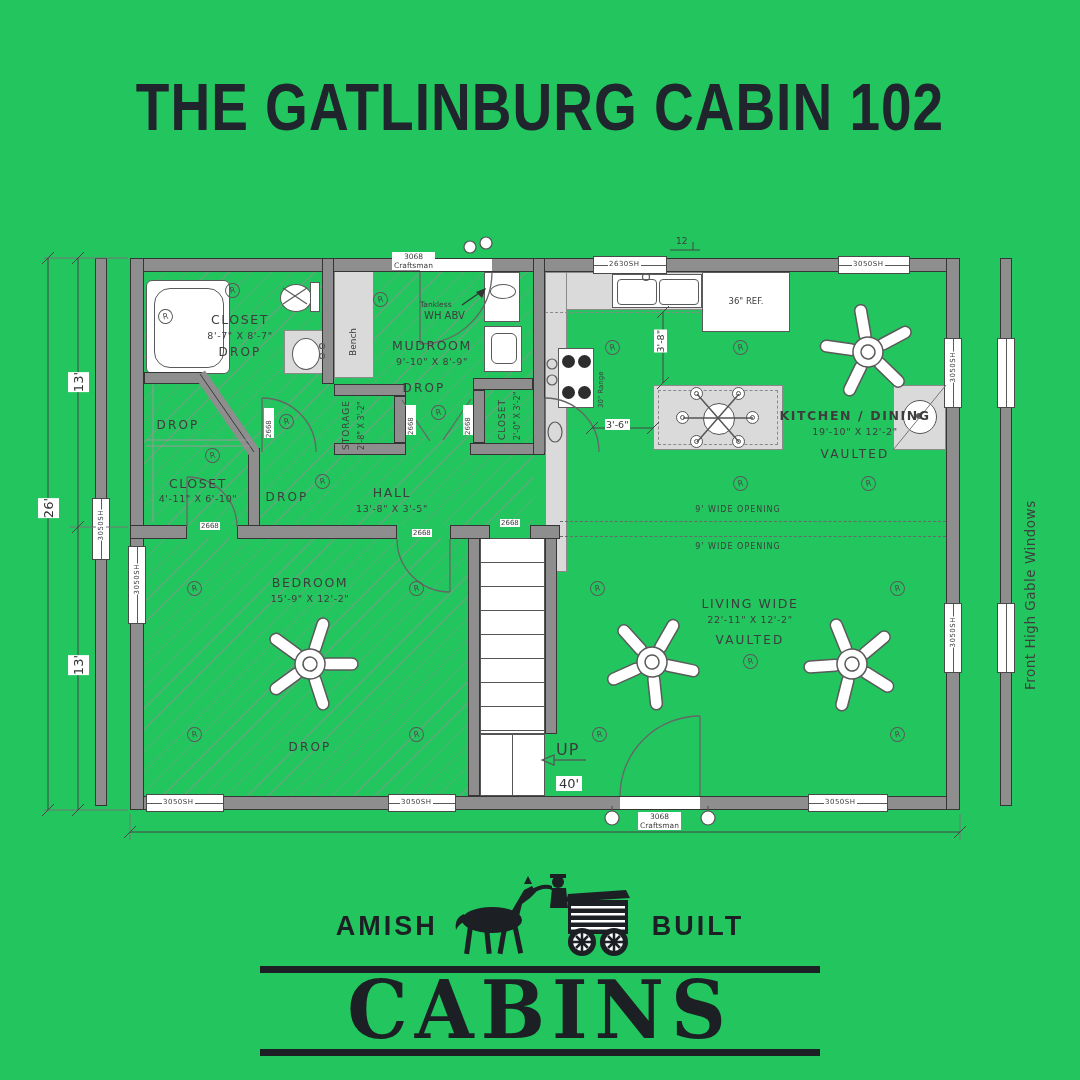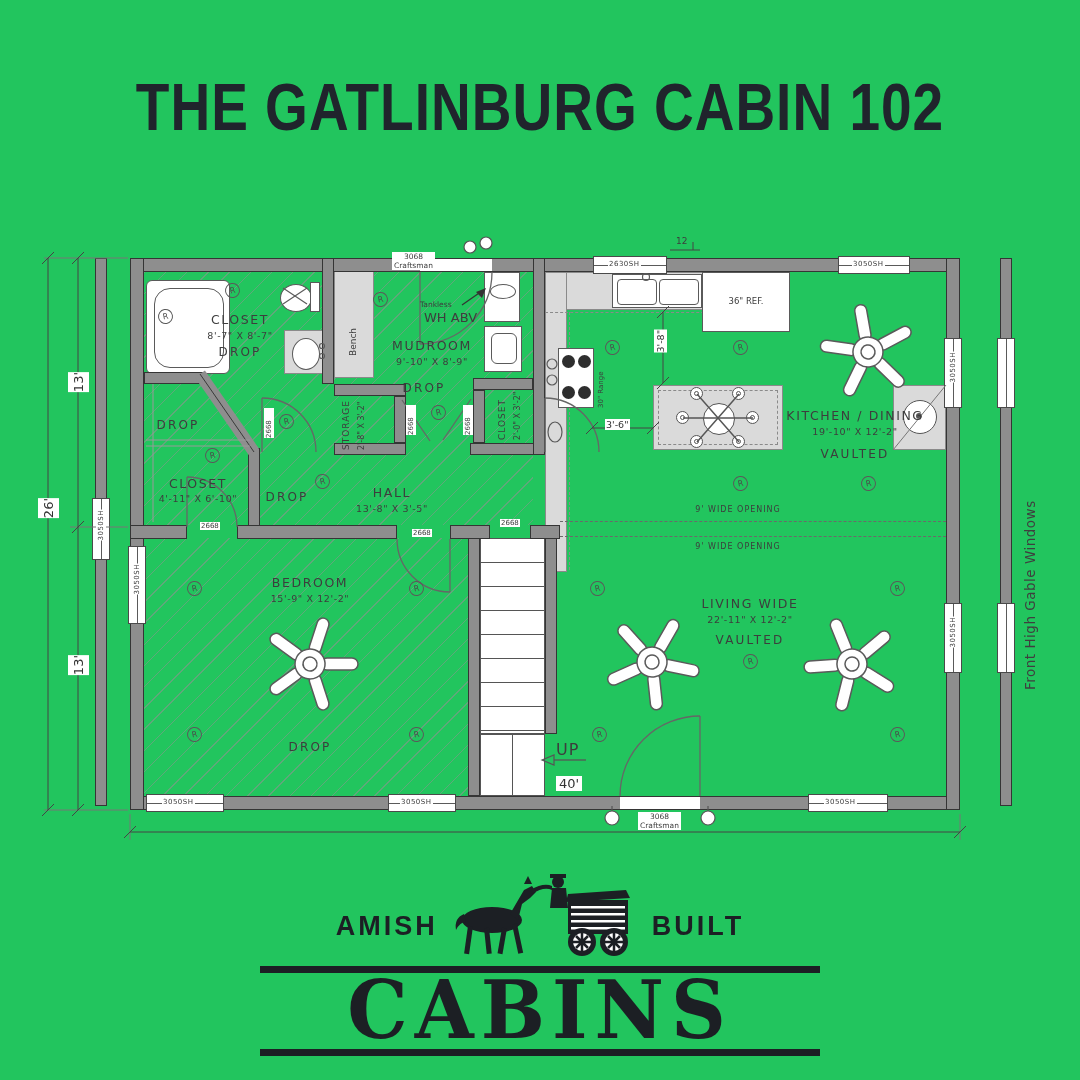--- a/index.html
+++ b/index.html
@@ -282,35 +282,35 @@
     <div class="lab cl rname" style="left:198px;top:476px;">CLOSET</div>
     <div class="lab cl rdims" style="left:198px;top:493px;">4'-11" X 6'-10"</div>
 
     <div class="lab cl rceil" style="left:287px;top:490px;">DROP</div>
     <div class="lab cl rname" style="left:392px;top:485px;">HALL</div>
     <div class="lab cl rdims" style="left:392px;top:503px;">13'-8" X 3'-5"</div>
 
     <div class="lab vt" style="left:497px;top:390px;height:50px;font-size:9px;letter-spacing:1px;">CLOSET</div>
     <div class="lab vt" style="left:513px;top:392px;height:48px;font-size:8px;">2'-0" X 3'-2"</div>
 
-    <div class="lab cl rname" style="left:855px;top:408px;">KITCHEN / DINING</div>
+    <div class="lab cl rname" style="left:855px;top:408px;font-weight:bold;">KITCHEN / DINING</div>
     <div class="lab cl rdims" style="left:855px;top:426px;">19'-10" X 12'-2"</div>
     <div class="lab cl rceil" style="left:855px;top:447px;">VAULTED</div>
 
     <div class="lab cl rname" style="left:750px;top:596px;">LIVING WIDE</div>
     <div class="lab cl rdims" style="left:750px;top:614px;">22'-11" X 12'-2"</div>
     <div class="lab cl rceil" style="left:750px;top:633px;">VAULTED</div>
 
     <div class="lab cl rname" style="left:310px;top:575px;">BEDROOM</div>
     <div class="lab cl rdims" style="left:310px;top:593px;">15'-9" X 12'-2"</div>
     <div class="lab cl rceil" style="left:310px;top:740px;">DROP</div>
 
     <div class="lab vt" style="left:348px;top:290px;height:66px;font-size:9px;">Bench</div>
     <div class="lab" style="left:420px;top:300px;font-size:7.5px;">Tankless</div>
-    <div class="lab" style="left:424px;top:310px;font-size:13px;">WH ABV</div>
+    <div class="lab" style="left:424px;top:310px;font-size:10px;">WH ABV</div>
     <div class="lab vt" style="left:597px;top:352px;height:56px;font-size:7px;">30" Range</div>
     <div class="lab cl" style="left:746px;top:296px;font-size:8.5px;">36" REF.</div>
     <div class="lab" style="left:556px;top:740px;font-size:16px;letter-spacing:1px;">UP</div>
     <svg width="50" height="16" style="position:absolute;left:540px;top:752px;">
       <path d="M14 8 L46 8" stroke="#555" stroke-width="1.3"></path>
       <polygon points="2,8 14,3 14,13" fill="none" stroke="#555" stroke-width="1.2"></polygon>
     </svg>
 
     <div class="lab cl" style="left:738px;top:505px;font-size:8px;letter-spacing:1px;">9' WIDE OPENING</div>
     <div class="lab cl" style="left:738px;top:542px;font-size:8px;letter-spacing:1px;">9' WIDE OPENING</div>

